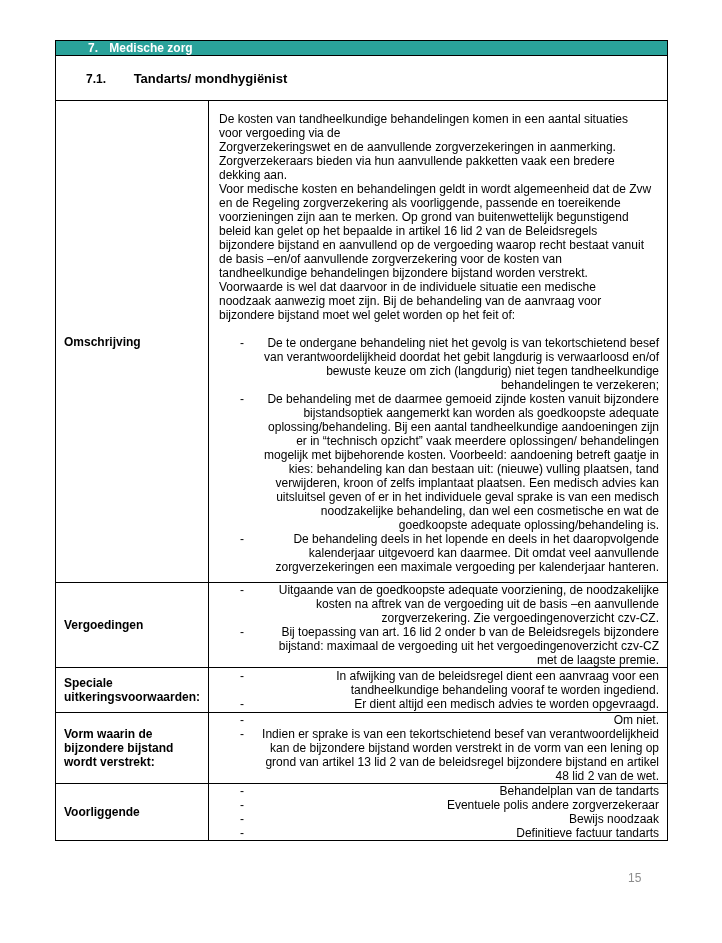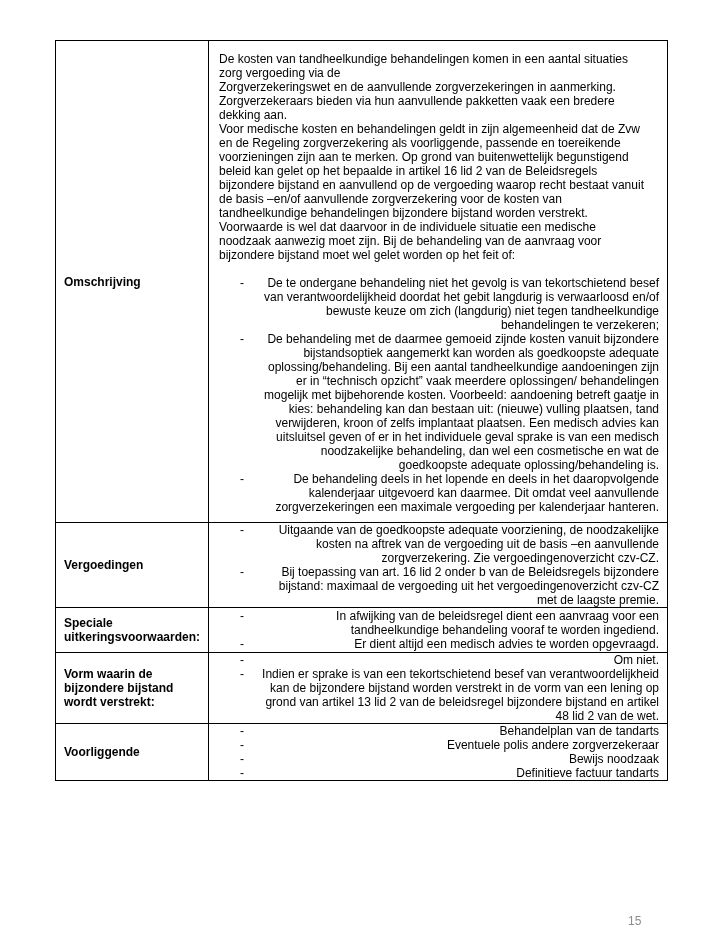--- a/index.html
+++ b/index.html
@@ -27,43 +27,55 @@
   .para { margin: 0; }
   .intro { padding: 11px 0 8px 0; }
   ul.dash { list-style: none; margin: 0; padding: 0; }
   ul.dash li { position: relative; padding-left: 42px; text-align: right; }
   ul.dash li::before {
     content: "-"; position: absolute; left: 21px; top: 0;
   }
   .blank-line { height: 14px; }
   .row-voorliggende td { height: 33px; }
   .page-number {
-    position: absolute; left: 628px; top: 914px; font-size: 12px; color: #8c8c8c; text-align: right;
+    position: absolute; left: 628px; top: 871px; font-size: 12px; color: #8c8c8c; text-align: right;
   }
 </style>
 </head>
 <body>
 
 <table class="doc-table">
   <colgroup>
       <col style="width:153px">
       <col style="width:459px">
     </colgroup>
   <tbody>
+      <tr>
+    <td colspan="2" class="section-bar" style="background: rgb(42, 162, 154);">
+      <span class="num">7.</span>
+      <span>Medische zorg</span>
+    </td>
+  </tr>
+  <tr>
+    <td colspan="2" class="sub-title">
+      <span class="num">7.1.</span>
+      <span>Tandarts/ mondhygiënist</span>
+    </td>
+  </tr>
 
   <tr>
     <td class="label-cell">Omschrijving</td>
     <td class="content-cell">
       <div class="intro">
         <p class="para">De kosten van tandheelkundige behandelingen komen in een aantal situaties</p>
-        <p class="para">zorg vergoeding via de</p>
+        <p class="para">voor vergoeding via de</p>
         <p class="para">Zorgverzekeringswet en de aanvullende zorgverzekeringen in aanmerking.</p>
         <p class="para">Zorgverzekeraars bieden via hun aanvullende pakketten vaak een bredere</p>
         <p class="para">dekking aan.</p>
-        <p class="para">Voor medische kosten en behandelingen geldt in zijn algemeenheid dat de Zvw</p>
+        <p class="para">Voor medische kosten en behandelingen geldt in wordt algemeenheid dat de Zvw</p>
         <p class="para">en de Regeling zorgverzekering als voorliggende, passende en toereikende</p>
         <p class="para">voorzieningen zijn aan te merken. Op grond van buitenwettelijk begunstigend</p>
         <p class="para">beleid kan gelet op het bepaalde in artikel 16 lid 2 van de Beleidsregels</p>
         <p class="para">bijzondere bijstand en aanvullend op de vergoeding waarop recht bestaat vanuit</p>
         <p class="para">de basis –en/of aanvullende zorgverzekering voor de kosten van</p>
         <p class="para">tandheelkundige behandelingen bijzondere bijstand worden verstrekt.</p>
         <p class="para">Voorwaarde is wel dat daarvoor in de individuele situatie een medische</p>
         <p class="para">noodzaak aanwezig moet zijn.  Bij de behandeling van de aanvraag voor</p>
         <p class="para">bijzondere bijstand moet wel gelet worden op het feit of:</p>
         <div class="blank-line"></div>

